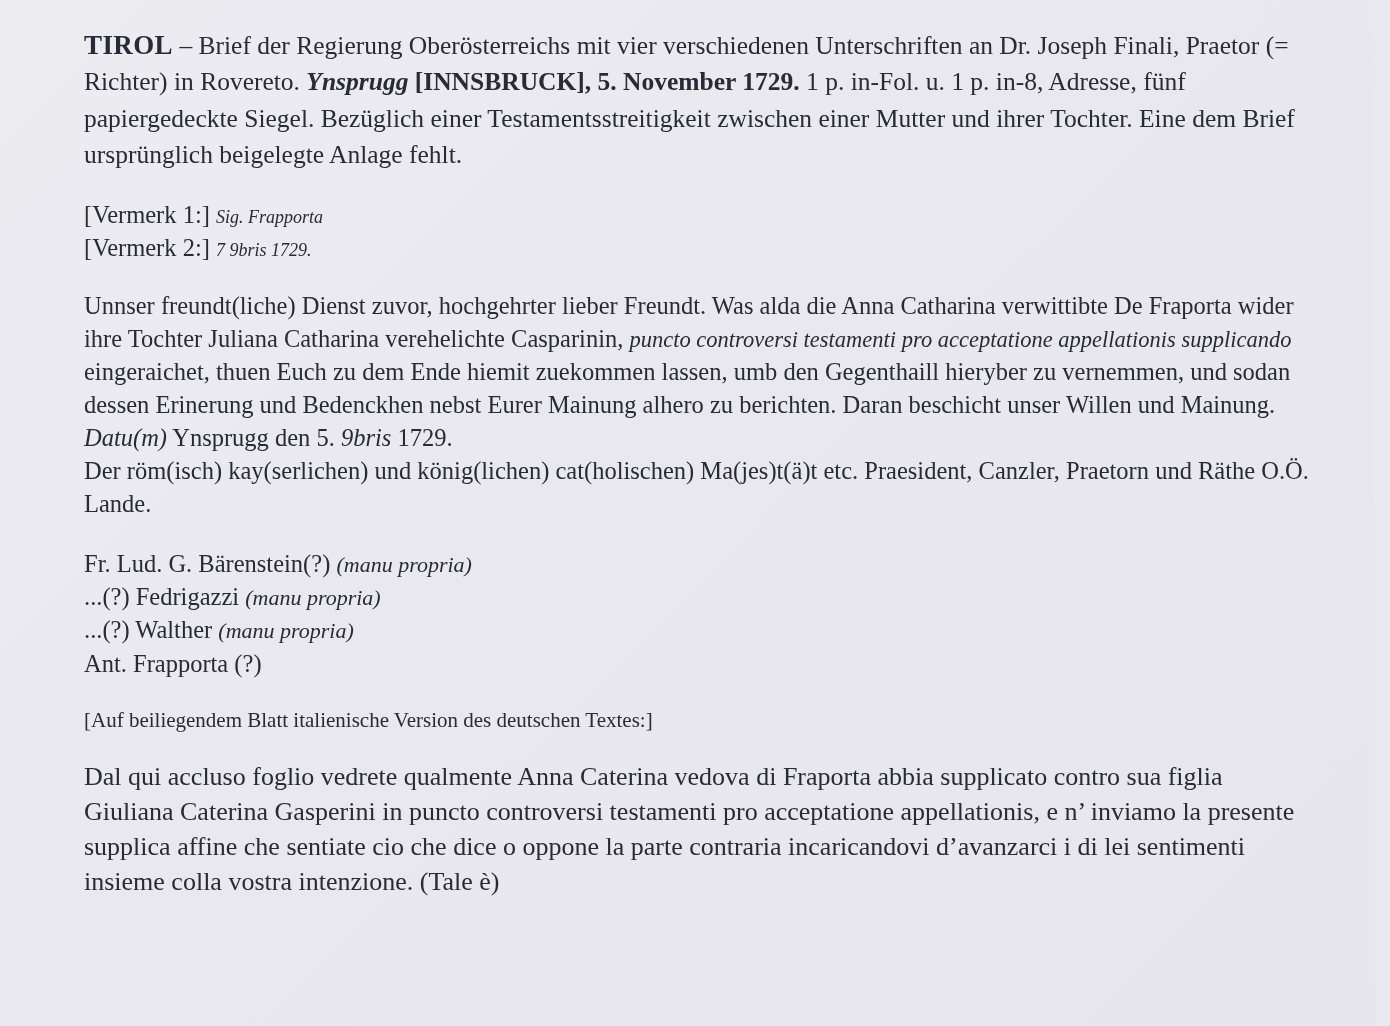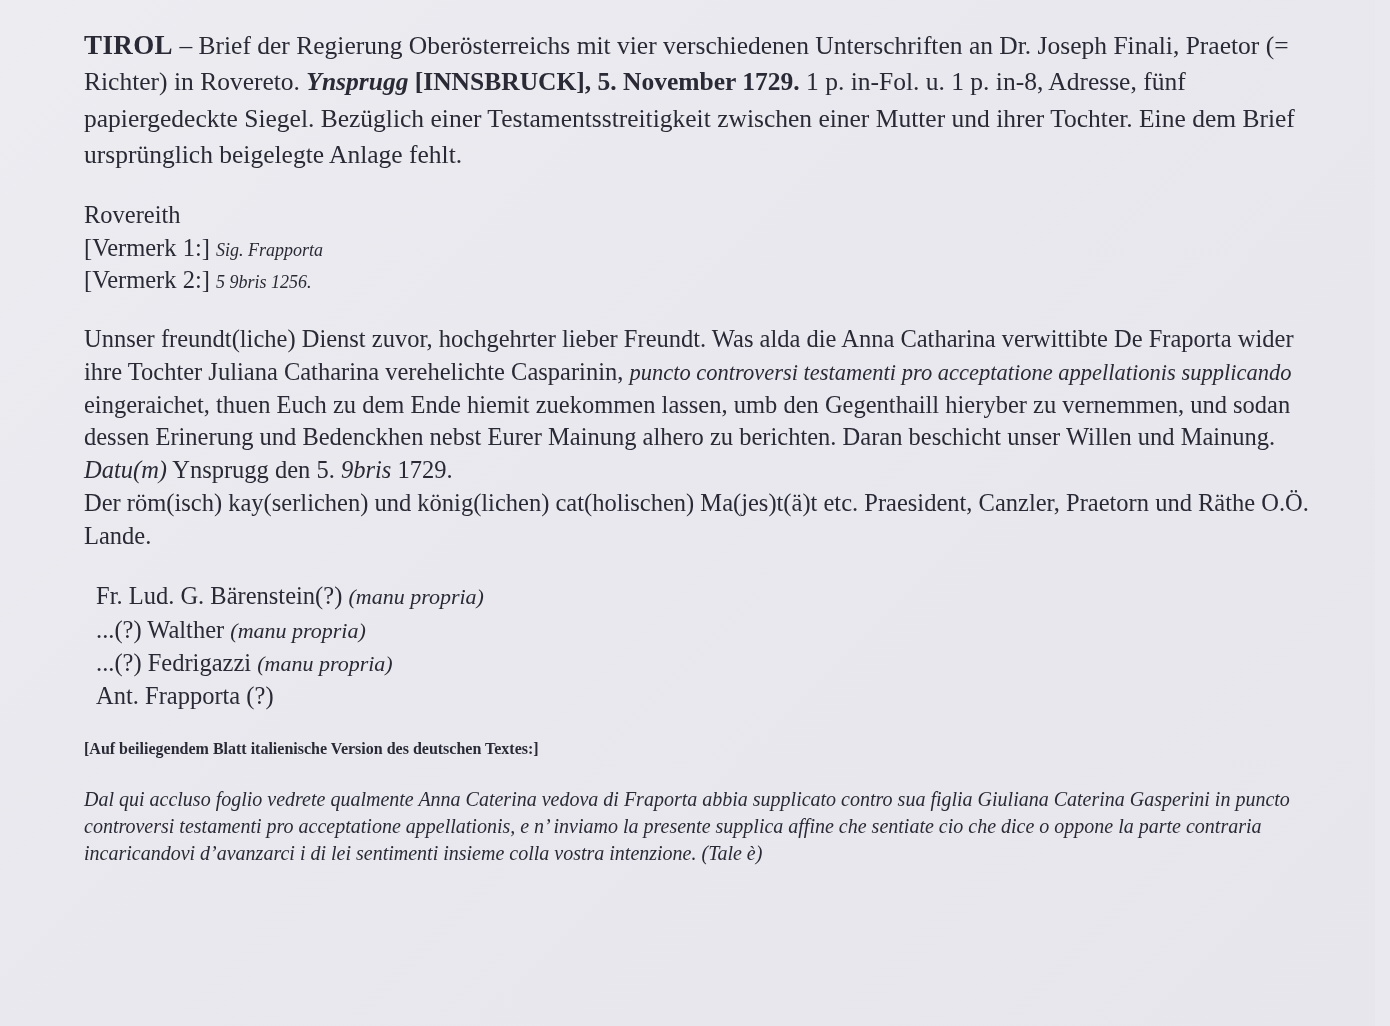--- a/index.html
+++ b/index.html
@@ -71,63 +71,59 @@
     font-style: italic;
     font-size: 22.5px;
   }
   .body-text .ital {
     font-style: italic;
   }
 
   .sign-lines {
     font-size: 24.5px;
     line-height: 1.36;
-    margin-left: 12px;
   }
   .sign-lines .mp {
     font-style: italic;
     font-size: 22px;
   }
 
   .bracket-note {
-    font-size: 16px;
-    font-weight: bold;
+    font-size: 21px;
   }
 
   .italian {
-    font-size: 20px;
+    font-size: 26px;
     line-height: 1.345;
-    font-style: italic;
   }
 </style>
 </head>
 <body>
 
 <div class="page">
   <div class="doc">
 
     <div class="block headline">
       <span class="strong-caps">TIROL</span><span> – </span><span>Brief der Regierung Oberösterreichs mit vier verschiedenen Unterschriften an Dr. Joseph Finali, Praetor (= Richter) in Rovereto. </span><span class="place-ital">Ynsprugg</span><span class="bold"> [INNSBRUCK], 5. November 1729.</span><span> 1 p. in-Fol. u. 1 p. in-8, Adresse, fünf papiergedeckte Siegel. Bezüglich einer Testamentsstreitigkeit zwischen einer Mutter und ihrer Tochter. Eine dem Brief ursprünglich beigelegte Anlage fehlt.</span>
     </div>
 
     <div class="block addr-lines">
-      <div class="line">Rovereith</div>
       <div class="line"><span>[Vermerk 1:] </span><span class="note-ital">Sig. Frapporta</span></div>
-      <div class="line"><span>[Vermerk 2:] </span><span class="note-ital">5 9bris 1256.</span></div>
+      <div class="line"><span>[Vermerk 2:] </span><span class="note-ital">7 9bris 1729.</span></div>
     </div>
 
     <div class="block body-text">
       <div><span>Unnser freundt(liche) Dienst zuvor, hochgehrter lieber Freundt. Was alda die Anna Catharina verwittibte De Fraporta wider ihre Tochter Juliana Catharina verehelichte Casparinin, </span><span class="lat-ital">puncto controversi testamenti pro acceptatione appellationis supplicando</span><span> eingeraichet, thuen Euch zu dem Ende hiemit zuekommen lassen, umb den Gegenthaill hieryber zu vernemmen, und sodan dessen Erinerung und Bedenckhen nebst Eurer Mainung alhero zu berichten. Daran beschicht unser Willen und Mainung. </span><span class="ital">Datu(m)</span><span> Ynsprugg den 5. </span><span class="ital">9bris</span><span> 1729.</span></div>
       <div>Der röm(isch) kay(serlichen) und könig(lichen) cat(holischen) Ma(jes)t(ä)t etc. Praesident, Canzler, Praetorn und Räthe O.Ö. Lande.</div>
     </div>
 
     <div class="block sign-lines">
       <div><span>Fr. Lud. G. Bärenstein(?) </span><span class="mp">(manu propria)</span></div>
+      <div><span>...(?) Fedrigazzi </span><span class="mp">(manu propria)</span></div>
       <div><span>...(?) Walther </span><span class="mp">(manu propria)</span></div>
-      <div><span>...(?) Fedrigazzi </span><span class="mp">(manu propria)</span></div>
       <div><span>Ant. Frapporta (?)</span><span class="mp"></span></div>
     </div>
 
     <div class="block bracket-note">[Auf beiliegendem Blatt italienische Version des deutschen Textes:]</div>
 
     <div class="block italian">Dal qui accluso foglio vedrete qualmente Anna Caterina vedova di Fraporta abbia supplicato contro sua figlia Giuliana Caterina Gasperini in puncto controversi testamenti pro acceptatione appellationis, e n’ inviamo la presente supplica affine che sentiate cio che dice o oppone la parte contraria incaricandovi d’avanzarci i di lei sentimenti insieme colla vostra intenzione. (Tale è)</div>
 
   </div>
 </div>
 

